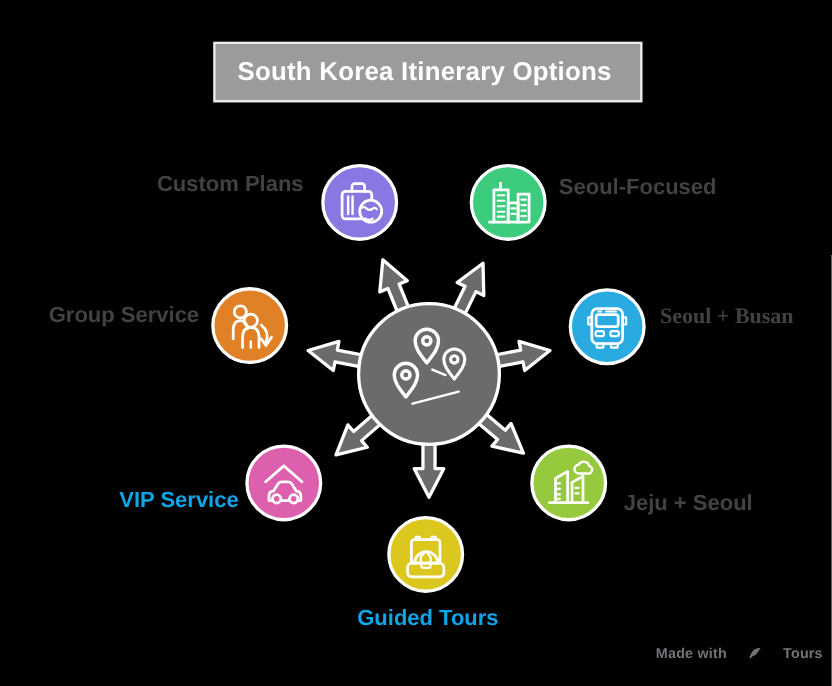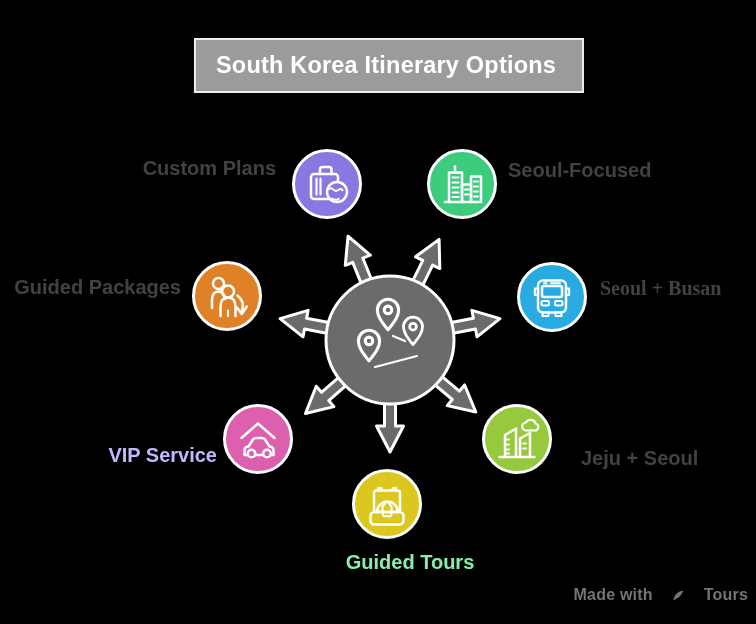--- a/index.html
+++ b/index.html
@@ -18,21 +18,21 @@
   .node-icon{position:absolute;width:76px;height:76px;}
   .node-icon svg{display:block;filter:drop-shadow(0 2px 2px rgba(0,0,0,.45));}
   .glyph{fill:none;stroke:#fff;stroke-width:2.5;stroke-linecap:round;stroke-linejoin:round;}
   .node-label{
     position:absolute;font-size:20px;font-weight:bold;white-space:nowrap;line-height:24px;
   }
   .lbl-right{text-align:left;}
   .lbl-left{text-align:right;}
   .watermark{
     position:absolute;right:8px;top:586px;display:flex;align-items:center;gap:19px;
-    font-size:16px;font-weight:bold;letter-spacing:.2px;
+    font-size:13px;font-weight:bold;letter-spacing:.2px;
   }
 </style>
 </head>
 <body>
 
 <div class="canvas" style="background: rgb(0, 0, 0);">
 
   <div class="title-box" style="background: rgb(155, 155, 155); color: rgb(255, 255, 255); padding-left: 20px;">South Korea Itinerary Options</div>
   <div style="position:absolute;left:389px;top:52px;transform:translateX(-50%);color:#fff;"></div>
 
@@ -108,21 +108,21 @@
         <circle cx="29.5" cy="25.5" r="5.5"></circle>
         <path d="M23,50 v-7.5 c0,-6 2.5,-9 6.5,-9 c3.5,0 6,2.5 6.5,7.5"></path>
         <circle cx="39" cy="33.5" r="6"></circle>
         <path d="M31.5,58 V49 c0,-6.5 3,-9.5 7.5,-9.5 c4.5,0 7.5,3 7.5,9.5 v9"></path>
         <path d="M39,58 v-5.5" stroke-width="2.2"></path>
         <path d="M48.5,37.5 c5,4 6.5,9.5 4.5,15"></path>
         <path d="M48,49.5 l4.8,6.5 5,-7.5"></path>
       </g>
     </svg>
   </div>
-  <div class="node-label lbl-left" style="right: 575px; top: 275px; color: rgb(66, 66, 66);">Guided Packages</div>
+  <div class="node-label lbl-left" style="right: 575px; top: 275px; color: rgb(66, 66, 66);">Group Service</div>
 
   <div class="node-icon" style="left:514px;top:259px;">
     <svg viewBox="0 0 76 76" width="76" height="76">
       <circle cx="38" cy="38" r="33.5" stroke="#fff" stroke-width="3" fill="#29ABE2"></circle>
       <g class="glyph">
         <rect x="24" y="21.5" width="28" height="32" rx="5"></rect>
         <rect x="28" y="27" width="20" height="11" rx="2"></rect>
         <path d="M30,24.2 h2.5 M37,24.2 h9" stroke-width="2"></path>
         <rect x="27.5" y="42" width="7.5" height="4.5" rx="1.5" stroke-width="2"></rect>
         <rect x="41" y="42" width="7.5" height="4.5" rx="1.5" stroke-width="2"></rect>
@@ -137,51 +137,51 @@
     <svg viewBox="0 0 76 76" width="76" height="76">
       <circle cx="38" cy="38" r="33.5" stroke="#fff" stroke-width="3" fill="#DC60AD"></circle>
       <g class="glyph">
         <path d="M21.5,37 L38,22.5 L54.5,37"></path>
         <path d="M24.5,54 V50 C24.5,47.2 26,45.5 28.5,45.5 L33,38.5 C33.8,37.3 35,37 36.5,37 H41.5 C43,37 44.2,37.3 45,38.5 L49.5,45.5 C52,45.5 53.5,47.2 53.5,50 V54 Z"></path>
         <circle cx="31.5" cy="52.5" r="3.8" fill="#DC60AD"></circle>
         <circle cx="47" cy="52.5" r="3.8" fill="#DC60AD"></circle>
       </g>
     </svg>
   </div>
-  <div class="node-label lbl-left" style="right: 539px; top: 443px; color: #c4b5fd;">VIP Service</div>
+  <div class="node-label lbl-left" style="right: 539px; top: 443px; color: #0ea5e9;">VIP Service</div>
 
   <div class="node-icon" style="left:479px;top:401px;">
     <svg viewBox="0 0 76 76" width="76" height="76">
       <circle cx="38" cy="38" r="33.5" stroke="#fff" stroke-width="3" fill="#96C93D"></circle>
       <g class="glyph">
         <path d="M20.5,56 h35"></path>
         <path d="M26,56 V34 l11,-6.5 V56"></path>
         <path d="M26,38.5 h4 M26,43.5 h4 M26,48.5 h4 M26,52.5 h4" stroke-width="2"></path>
         <path d="M41,56 V37.5 l10,-5.5 V56"></path>
         <path d="M44,42.5 h3 M44,47.5 h3" stroke-width="2"></path>
         <path d="M47.5,29.5 a4,4 0 0 1 -0.5,-8 a5,4.5 0 0 1 9.5,1 a3.5,3.5 0 0 1 -1.5,7 z" stroke-width="2.2"></path>
       </g>
     </svg>
   </div>
-  <div class="node-label lbl-right" style="left: 567px; top: 446px; color: rgb(66, 66, 66); margin-left: 14px;">Jeju + Seoul</div>
+  <div class="node-label lbl-right" style="left: 567px; top: 446px; color: rgb(66, 66, 66);">Jeju + Seoul</div>
 
   <div class="node-icon" style="left:349px;top:466px;">
     <svg viewBox="0 0 76 76" width="76" height="76">
       <circle cx="38" cy="38" r="33.5" stroke="#fff" stroke-width="3" fill="#DCC71E"></circle>
       <g class="glyph">
         <rect x="25" y="24.5" width="26" height="21.5" rx="2.5"></rect>
         <path d="M29,24.5 v-2.5 h3.5 v2.5 M43.5,24.5 v-2.5 h3.5 v2.5" stroke-width="2"></path>
         <path d="M28,46 a10.5,10.5 0 0 1 21,0"></path>
         <path d="M33.5,46 v-5.5 l3,-3.5 M42.5,46 v-5.5 l-3,-3.5" stroke-width="2"></path>
         <rect x="21.5" y="46" width="33" height="12.5" rx="4"></rect>
         <rect x="34" y="46" width="8.5" height="4.2" rx="1.8" stroke-width="2"></rect>
       </g>
     </svg>
   </div>
-  <div class="node-label" style="left: 410px; top: 550px; transform: translateX(-50%); color: #86efac;">Guided Tours</div>
+  <div class="node-label" style="left: 389px; top: 550px; transform: translateX(-50%); color: #0ea5e9;">Guided Tours</div>
 
   <div class="watermark" style="color: rgb(115, 115, 122);">
     <span>Made with</span>
     <svg width="13" height="13" viewBox="0 0 14 14">
       <path d="M1.5,11.5 C4,3.5 8,2 12.5,2.2 C10,5 9,9 5,10.2 Z" fill="#73737A"></path>
       <path d="M2,12 L7,6" stroke-width="1.4" fill="none" stroke="#73737A"></path>
     </svg>
     <span>Tours</span>
   </div>
 

